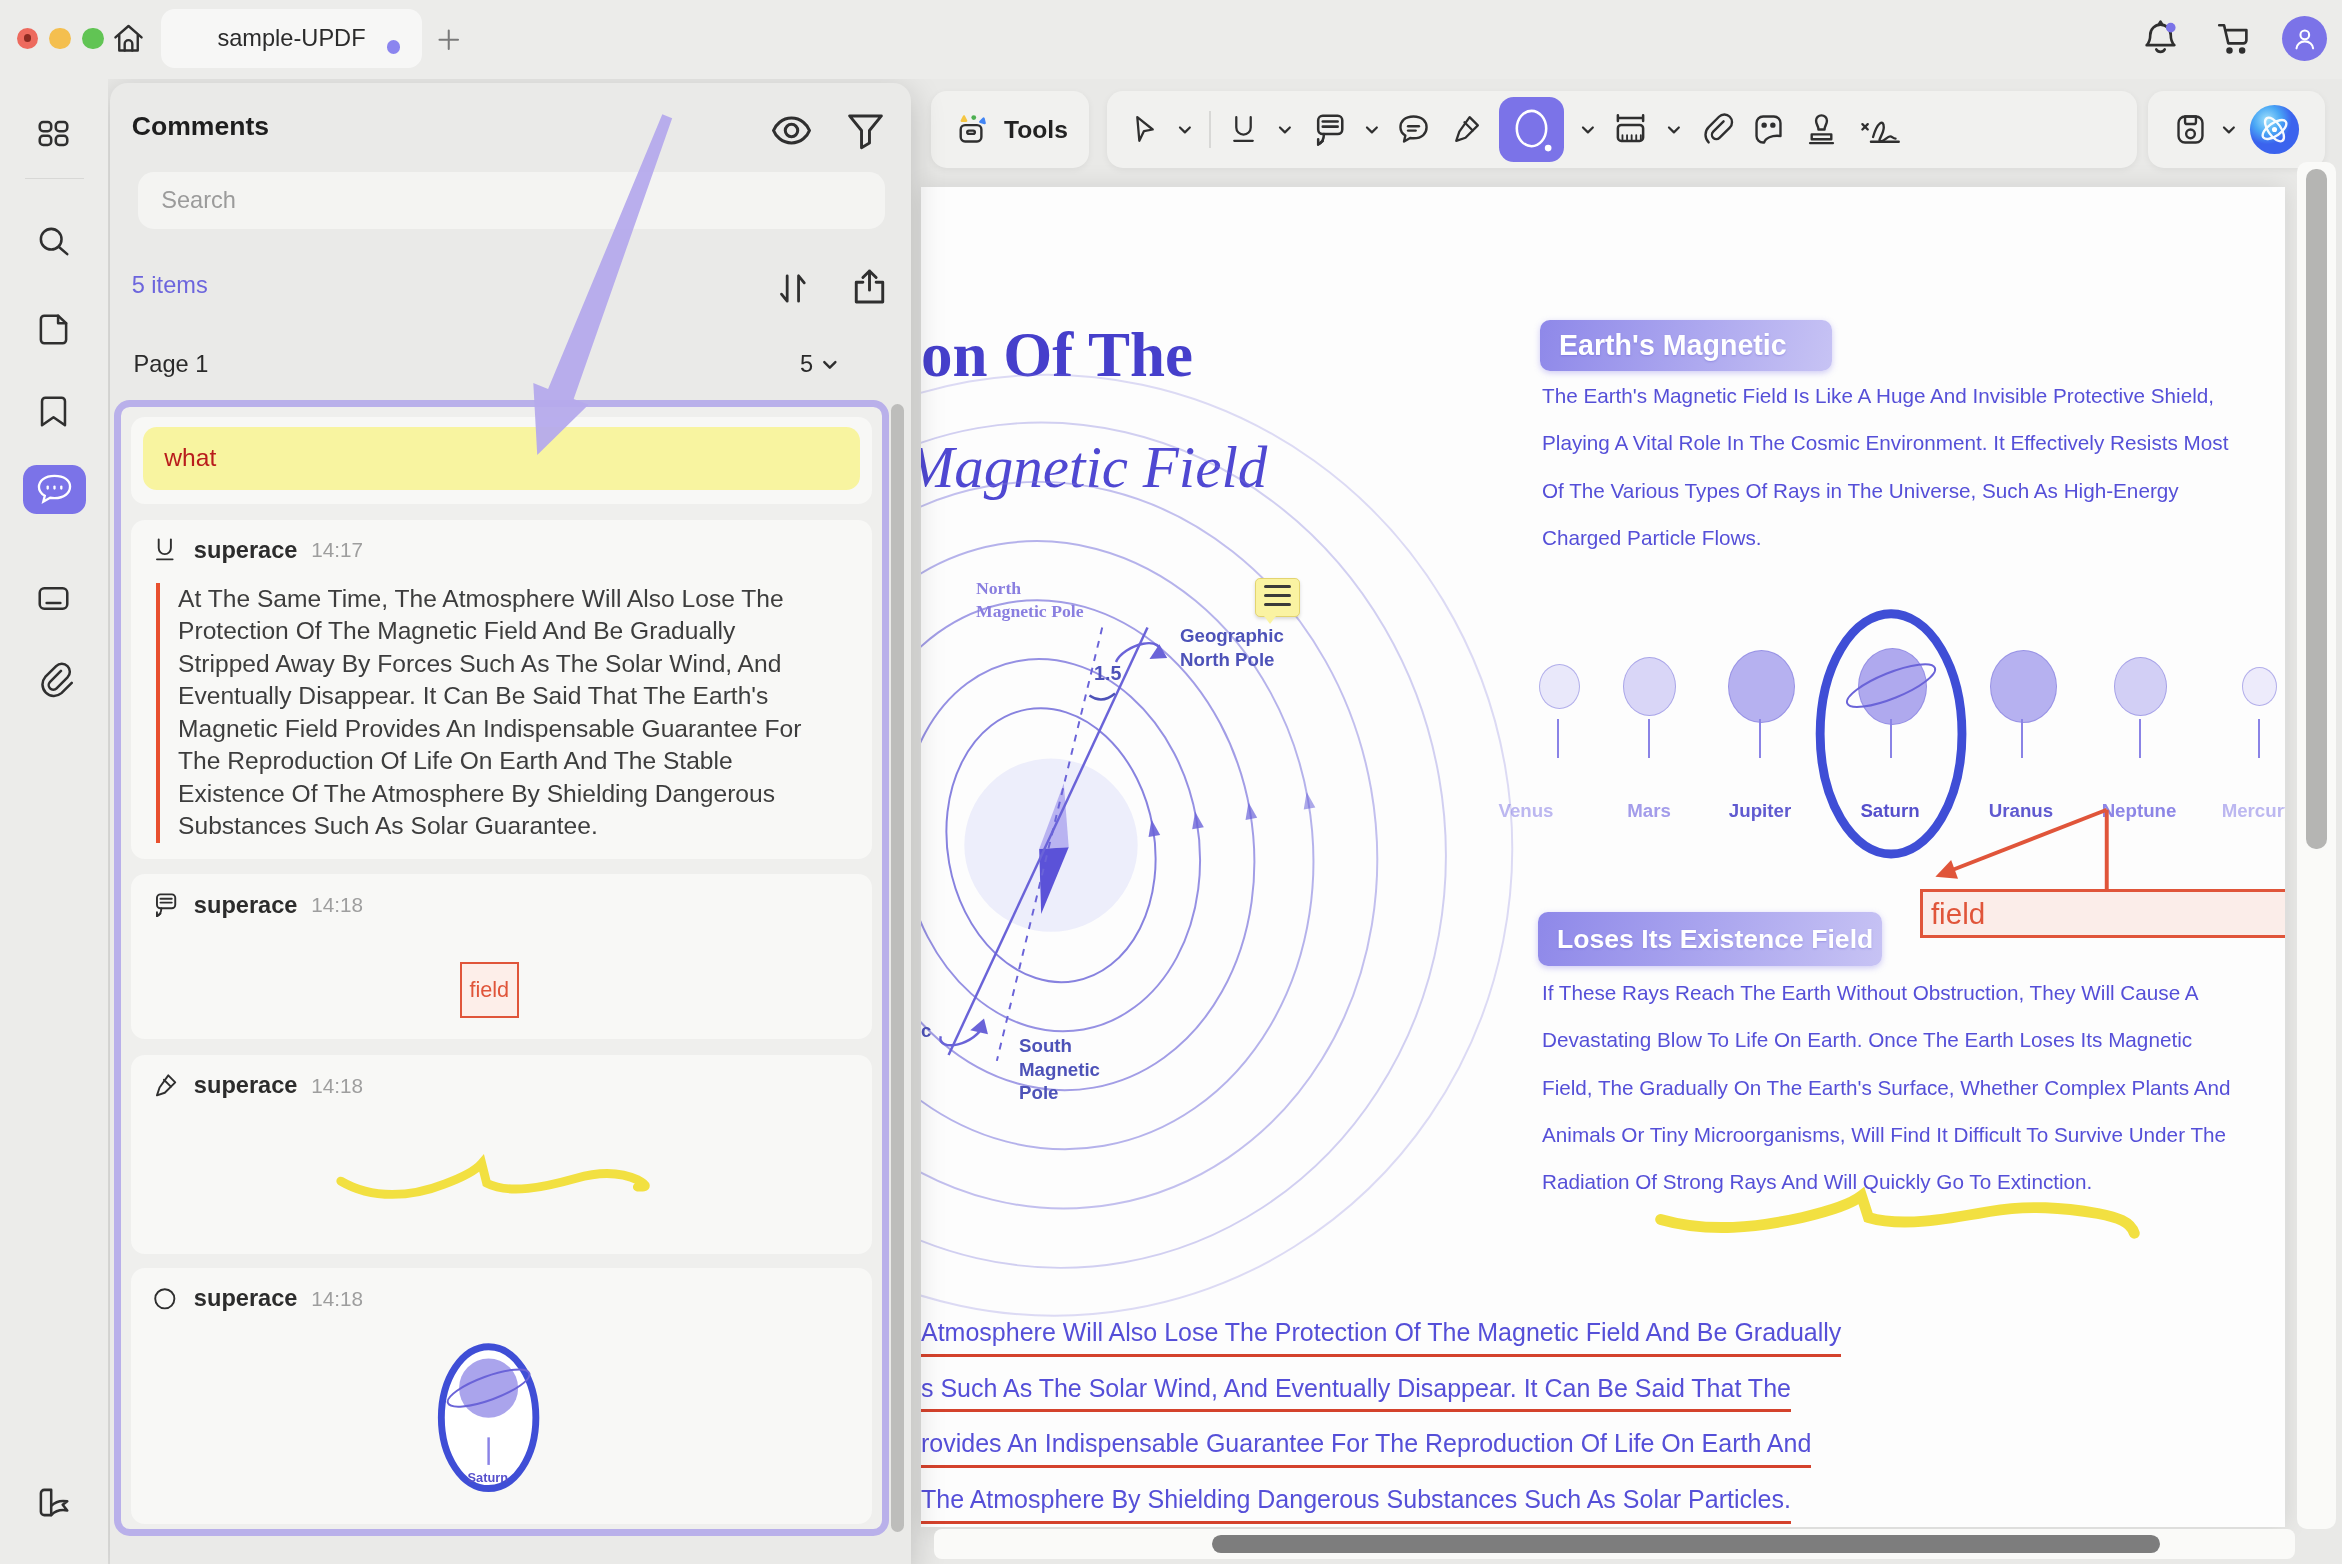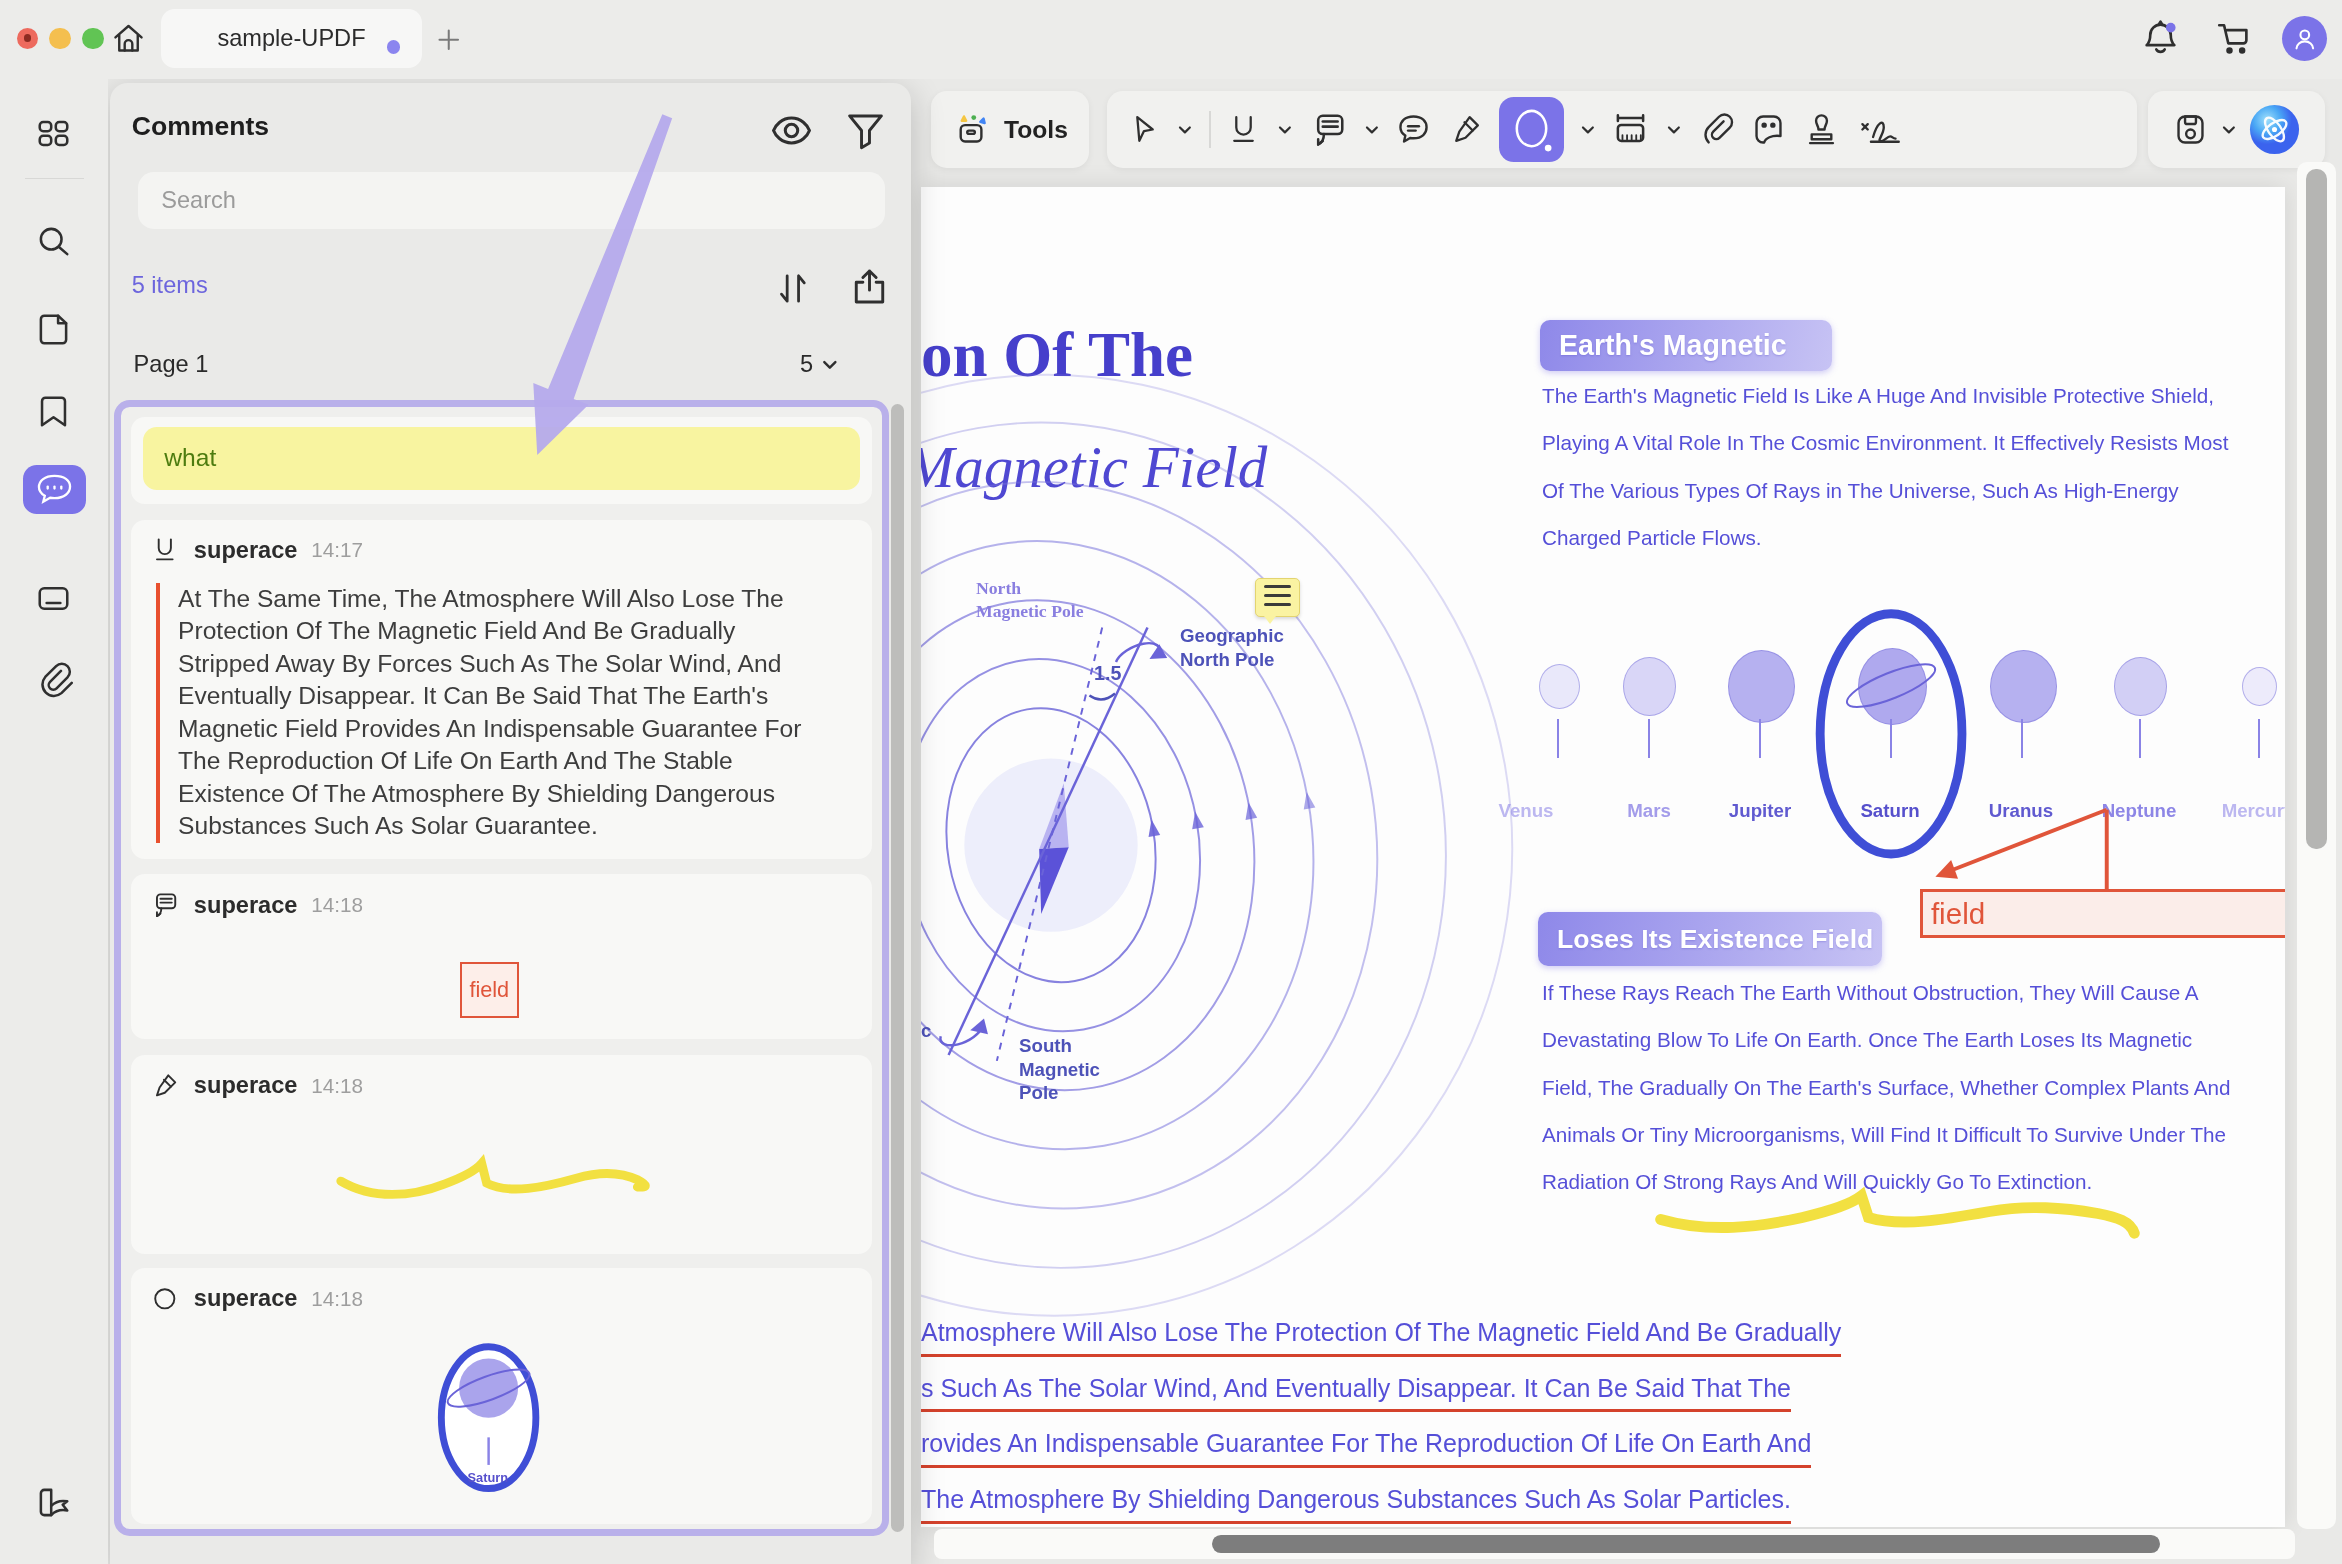--- a/index.html
+++ b/index.html
@@ -76,21 +76,21 @@
   .p-page{left:23.6px;top:268px;font-size:23.6px;color:#2a2a2a;}
   .p-count{left:690px;top:268px;font-size:23.6px;color:#2a2a2a;display:flex;gap:7.9px;align-items:center;}
   .sel-container{left:3.9px;top:317px;width:775px;height:1136px;border:7.9px solid #b9b0ea;
                  border-radius:15.8px;background:#efefed;box-sizing:border-box;padding:9.9px;
                  overflow:hidden;}
   .card{background:#f8f8f6;border-radius:13.8px;position:relative;}
   .card-head{position:absolute;left:19.7px;top:15.8px;display:flex;align-items:center;gap:13.8px;}
   .c-author{font-size:23.6px;font-weight:600;color:#2c2c2c;}
   .c-time{font-size:20.7px;color:#9e9e9e;}
   .hl-bar{position:absolute;left:11.8px;top:9.9px;right:11.8px;height:63px;background:#f8f4a0;
-          border-radius:13.8px;display:flex;align-items:center;padding-left:21.7px;font-size:24.6px;color:#4d7c0f;}
+          border-radius:13.8px;display:flex;align-items:center;padding-left:21.7px;font-size:24.6px;color:#b91c1c;}
   .quote{position:absolute;left:25.6px;top:63px;right:15.8px;border-left:4.9px solid #e8502e;
          padding-left:17.7px;}
   .quote div{font-size:24.6px;line-height:32.5px;color:#3d3d3d;white-space:nowrap;}
   .cfieldbox{position:absolute;left:329px;top:88px;width:55px;height:52px;border:2.5px solid #e0553a;
              background:#fdeee9;color:#e0553a;font-size:21.7px;display:flex;align-items:center;
              justify-content:center;}
   .p-thumb{position:absolute;width:12.8px;border-radius:6.9px;background:#bdbdbb;}
 
   
   .hs-track{left:934px;top:1529px;width:1361px;height:29.6px;background:#fafaf8;border-radius:7.9px;}

